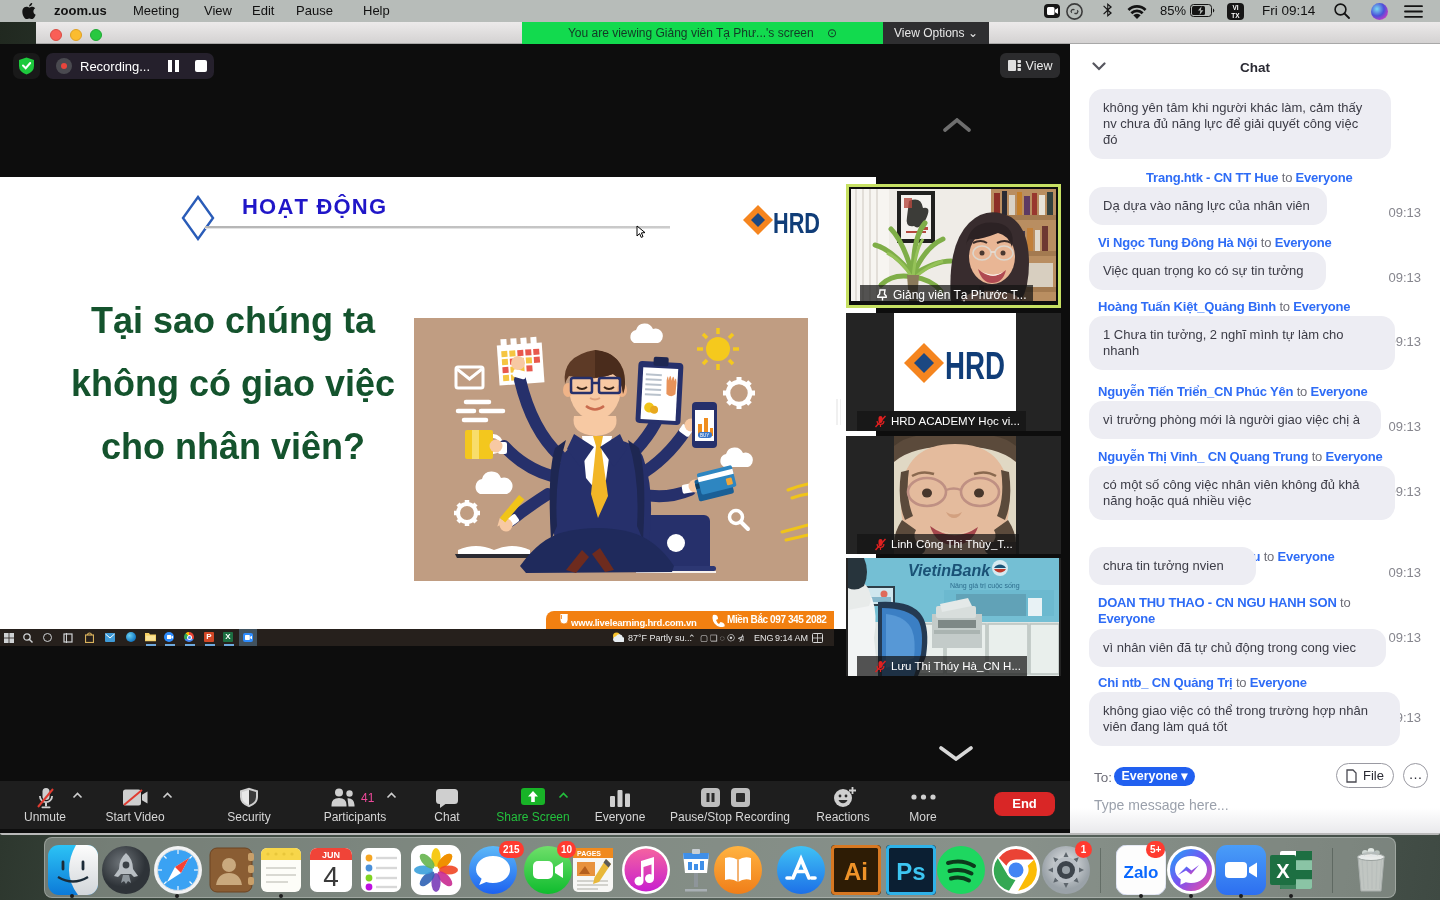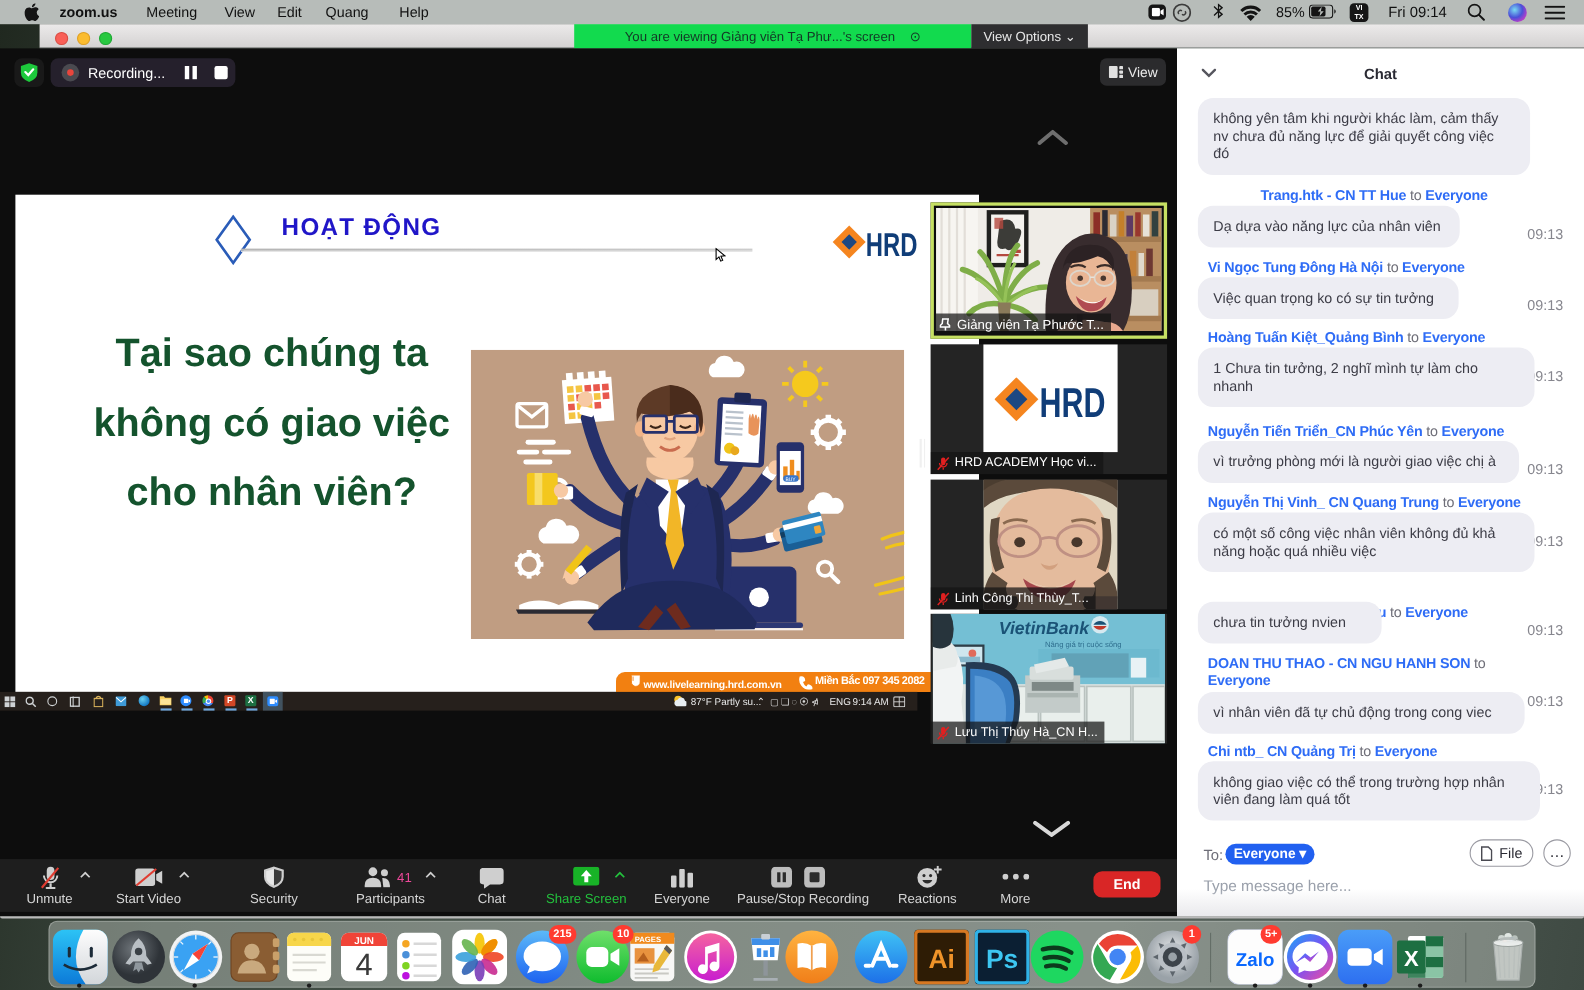--- a/index.html
+++ b/index.html
@@ -13,31 +13,31 @@
   
   #titlebar { position:absolute; left:0; top:22px; width:1440px; height:22px; background:linear-gradient(#eceaea,#d4d2d2); border-bottom:1px solid #a8a8a8;margin-left:36px; }
   .tl { position:absolute; top:7px; width:12px; height:12px; border-radius:50%; }
   #banner { position:absolute; left:486px; top:0px; width:361px; height:22px; background:#12da4e; font-size:12px; display:flex; align-items:center; justify-content:center; color:#143826; }
   #viewopts { position:absolute; left:847px; top:0px; width:106px; height:22px; background:#2e2e30; color:#e8e8e8; font-size:12px; display:flex; align-items:center; justify-content:center; }
 
   
   #stage { position:absolute; left:0; top:44px; width:1070px; height:789px; background:#0d0d0d; }
 
   
-  #slide { position:absolute; left:14px; top:133px; width:876px; height:452px; background:#fff; overflow:hidden; }
+  #slide { position:absolute; left:0; top:133px; width:876px; height:452px; background:#fff; overflow:hidden; }
   #wtaskbar { position:absolute; left:0; top:585px; width:834px; height:17px; background:#26201c; }
 
   
   #shieldtile { position:absolute; left:13px; top:9px; width:27px; height:26px; background:#191919; border-radius:7px; }
   #recpill { position:absolute; left:46px; top:9px; width:168px; height:26px; background:#25202c; border-radius:7px; color:#fff; font-size:13px; }
   #viewbtn { position:absolute; left:1000px; top:9px; width:60px; height:25px; background:#2b2b2d; border-radius:6px; color:#ececec; font-size:12.5px; display:flex; align-items:center; justify-content:center; gap:5px; }
 
   
   .thumb { position:absolute; left:846px; width:215px; background:#222; overflow:hidden; }
-  .vlabel { position:absolute; left:0; bottom:0; height:20px; background:rgba(20,20,20,0.72); color:#fff; font-size:11.5px; display:flex; align-items:center; padding:0 6px 0 5px; white-space:nowrap; }
+  .vlabel { position:absolute; left:11px; bottom:0; height:20px; background:rgba(20,20,20,0.72); color:#fff; font-size:11.5px; display:flex; align-items:center; padding:0 6px 0 17px; white-space:nowrap; }
 
   
   #toolbar { position:absolute; left:0; top:737px; width:1070px; height:48px; background:#1e1e1e; }
   .tbtn { position:absolute; top:0; height:48px; color:#d6d6d6; font-size:12px; text-align:center; }
   .tbtn .lbl { position:absolute; bottom:5px; width:100%; }
 
   
   #chat { position:absolute; left:1070px; top:44px; width:370px; height:789px; background:#fff; font-size:13px; }
   .msghead { position:absolute; left:28px; font-size:13px; color:#6e6e78; white-space:nowrap; letter-spacing:-0.2px; }
   .msghead b { color:#2e6cf6; font-weight:700; }
@@ -54,21 +54,21 @@
 <body>
 
 <div id="menubar">
   <svg class="abs" style="left:22px;top:3px" width="14" height="16" viewBox="0 0 14 16">
       <path d="M11.4 8.4c0-2 1.7-3 1.8-3.1-1-1.4-2.5-1.6-3-1.6-1.3-.1-2.5.75-3.1.75-.6 0-1.6-.73-2.7-.7-1.4 0-2.7.8-3.4 2-1.4 2.5-.4 6.3 1 8.4.7 1 1.5 2.1 2.6 2  1-.04 1.4-.66 2.7-.66 1.3 0 1.6.66 2.7.64 1.1-.02 1.8-1 2.5-2 .8-1.2 1.1-2.3 1.1-2.4-.02-.01-2.2-.84-2.2-3.3zM9.4 2.3c.55-.7.93-1.6.83-2.3-.8.03-1.77.53-2.34 1.2-.5.6-.97 1.55-.85 2.3.9.07 1.8-.45 2.36-1.2z" fill="#141414"></path>
     </svg>
   <span class="abs" style="left:54px;top:3px;font-weight:700;">zoom.us</span>
   <span class="abs" style="left:133px;top:3px;">Meeting</span>
   <span class="abs" style="left:204px;top:3px;">View</span>
   <span class="abs" style="left:252px;top:3px;">Edit</span>
-  <span class="abs" style="left:296px;top:3px;">Quang</span>
+  <span class="abs" style="left:296px;top:3px;">Pause</span>
   <span class="abs" style="left:363px;top:3px;">Help</span>
 
   <div class="abs" style="left:1044px;top:4px;width:16px;height:14px;background:#161616;border-radius:4px;"></div>
   <svg class="abs" style="left:1047px;top:7px" width="11" height="8" viewBox="0 0 11 8">
       <path d="M0 1.5 A1.5 1.5 0 0 1 1.5 0 H6 A1.5 1.5 0 0 1 7.5 1.5 V6.5 A1.5 1.5 0 0 1 6 8 H1.5 A1.5 1.5 0 0 1 0 6.5 Z M8 2.8 L11 1 V7 L8 5.2 Z" fill="#fff"></path>
     </svg>
   <svg class="abs" style="left:1066px;top:3px" width="17" height="17" viewBox="0 0 17 17">
       <circle cx="8.5" cy="8.5" r="7.6" fill="none" stroke="#3c3c3c" stroke-width="1.6"></circle>
       <path d="M5.3 10.2a2.5 2.5 0 0 1 0-3.6 2.6 2.6 0 0 1 3.6 0l-0.9.9a1.3 1.3 0 0 0-1.8 0 1.2 1.2 0 0 0 0 1.8zM11.7 6.8a2.5 2.5 0 0 1 0 3.6 2.6 2.6 0 0 1-3.6 0l.9-.9a1.3 1.3 0 0 0 1.8 0 1.2 1.2 0 0 0 0-1.8z" fill="#3c3c3c"></path>
     </svg>

